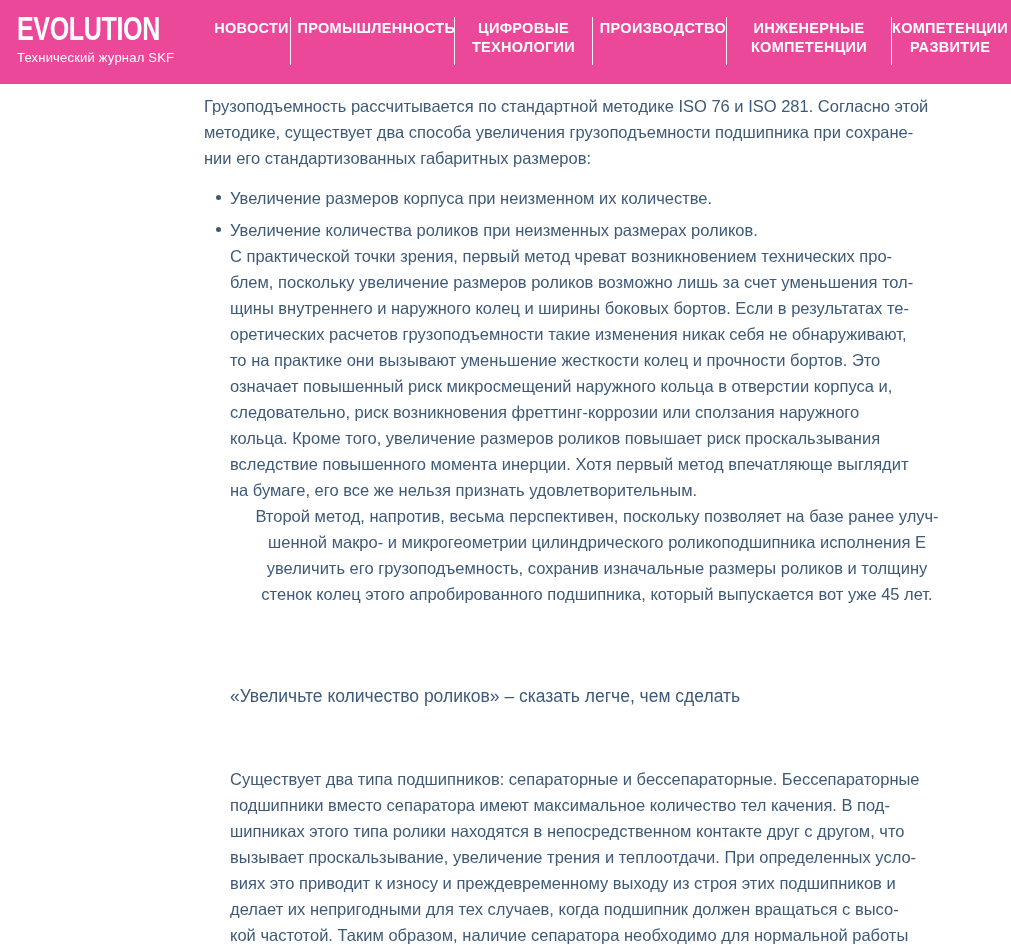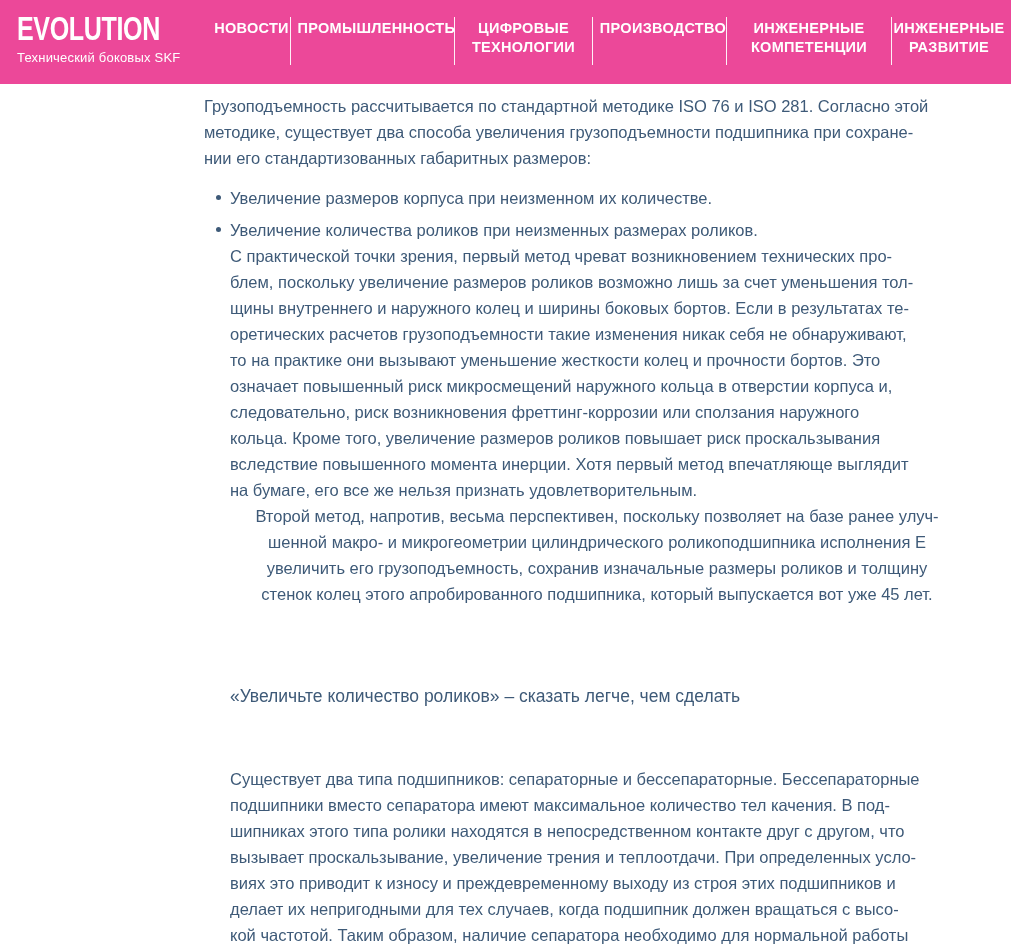--- a/index.html
+++ b/index.html
@@ -105,40 +105,40 @@
     white-space: pre;
   }
   .p3 { margin-top: 57px; }
 </style>
 </head>
 <body>
 
 <header class="site-header">
   <a class="logo">
     <div class="logo-title">EVOLUTION</div>
-    <div class="logo-subtitle">Технический боковых SKF</div>
+    <div class="logo-subtitle">Технический журнал SKF</div>
   </a>
   <nav class="main-nav">
     <div class="nav-item w1">
       <span class="lbl">НОВОСТИ</span>
     </div>
     <div class="nav-item w2">
       <span class="lbl">ПРОМЫШЛЕННОСТЬ</span>
     </div>
     <div class="nav-item w3">
       <span class="lbl">ЦИФРОВЫЕ ТЕХНОЛОГИИ</span>
     </div>
     <div class="nav-item w4">
       <span class="lbl">ПРОИЗВОДСТВО</span>
     </div>
     <div class="nav-item w5">
       <span class="lbl">ИНЖЕНЕРНЫЕ КОМПЕТЕНЦИИ</span>
     </div>
     <div class="nav-item w6">
-      <span class="lbl">ИНЖЕНЕРНЫЕ РАЗВИТИЕ</span>
+      <span class="lbl">КОМПЕТЕНЦИИ РАЗВИТИЕ</span>
     </div>
   </nav>
 </header>
 
 <main class="article">
   <p class="para">Грузоподъемность рассчитывается по стандартной методике ISO 76 и ISO 281. Согласно этой
 методике, существует два способа увеличения грузоподъемности подшипника при сохране-
 нии его стандартизованных габаритных размеров:</p>
   <ul class="methods">
     <li>Увеличение размеров корпуса при неизменном их количестве.</li>

